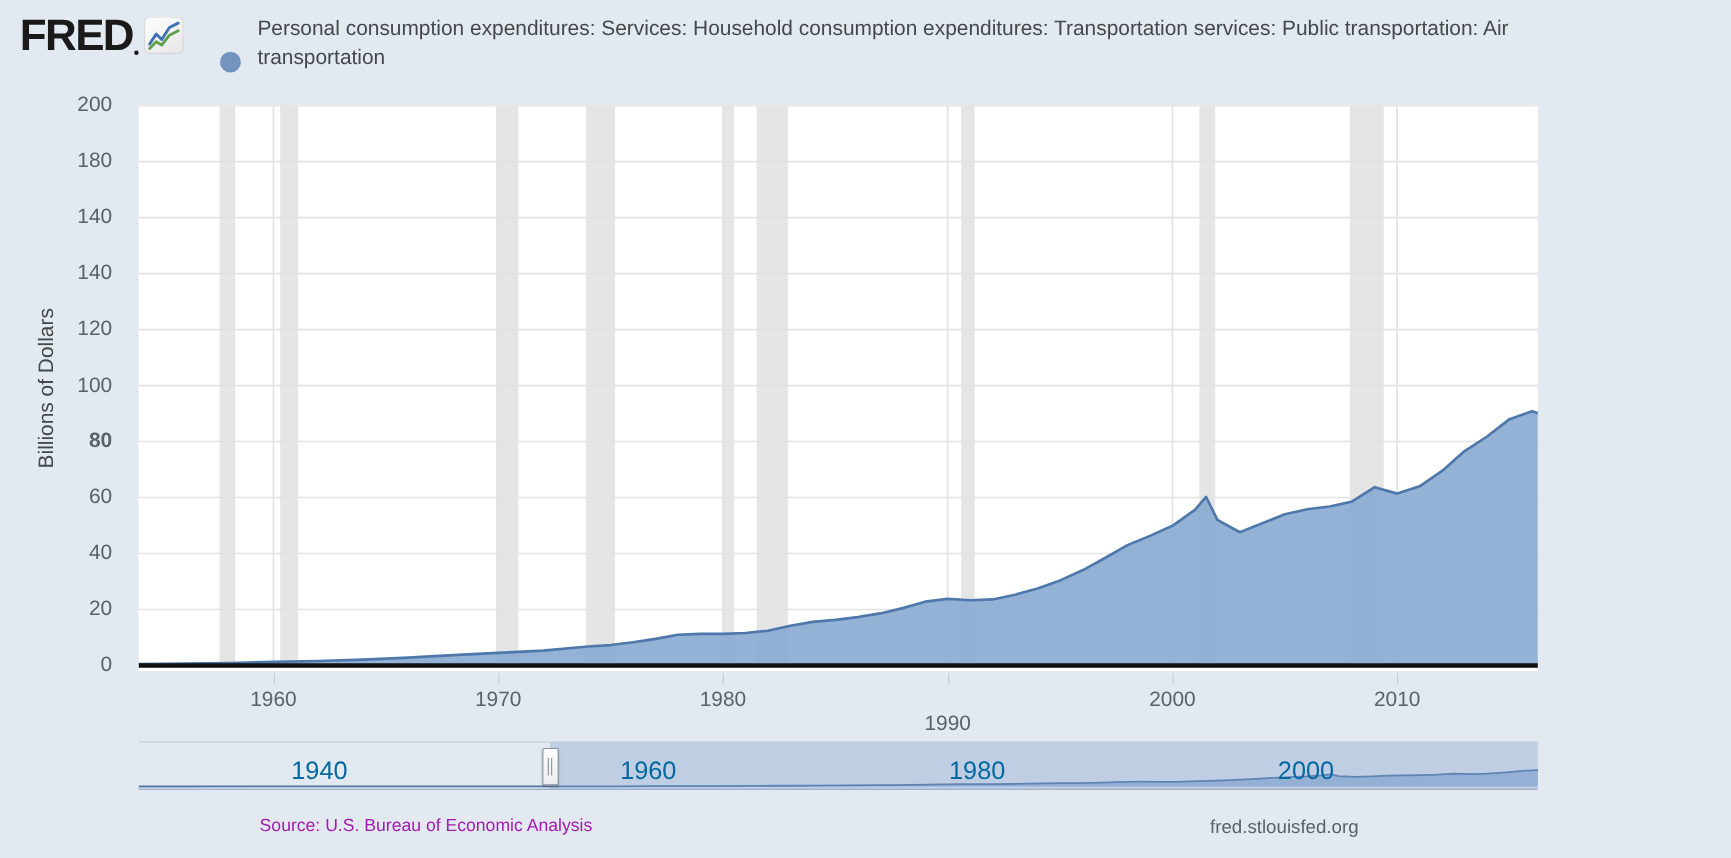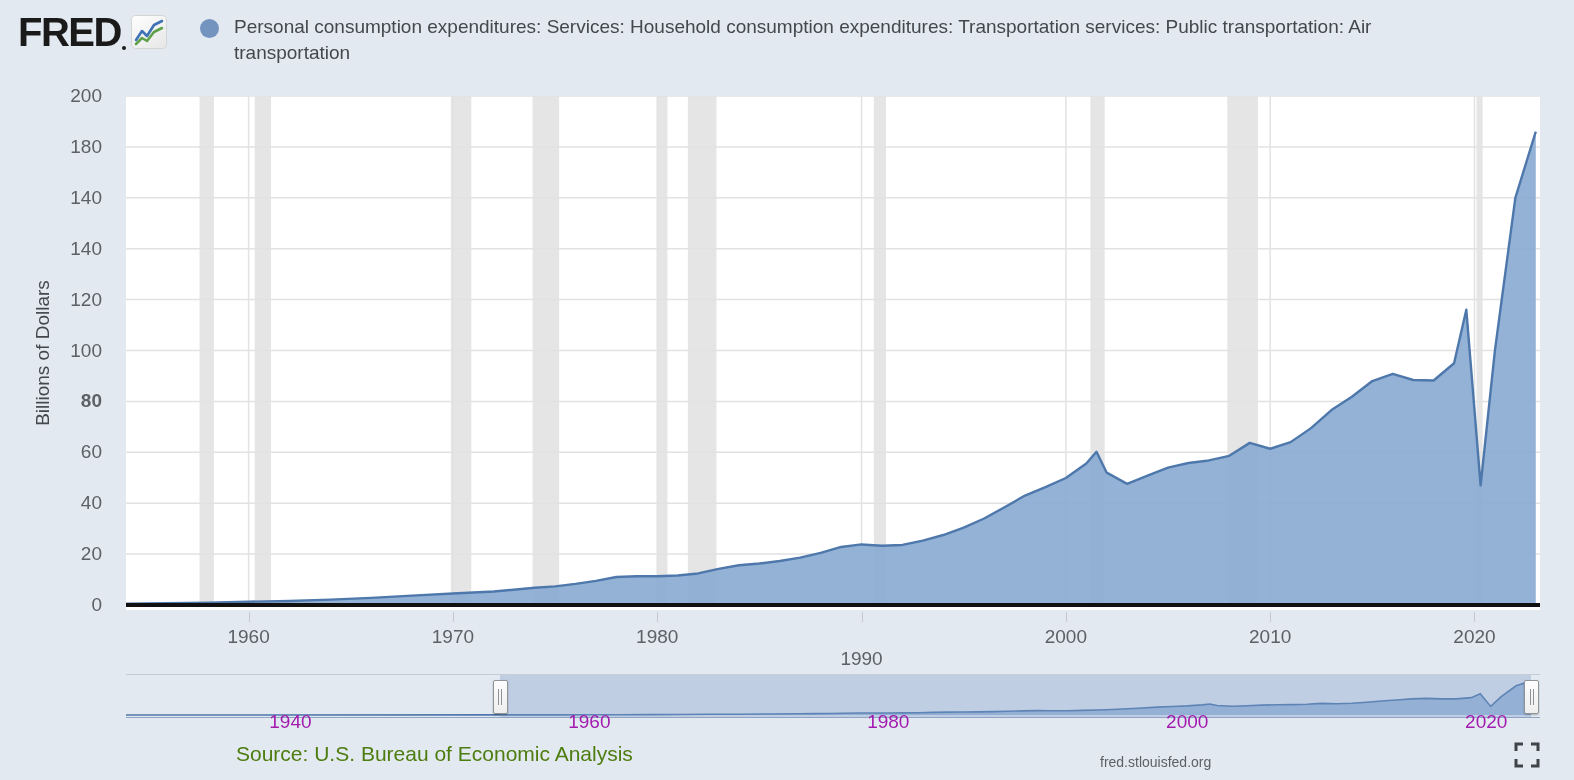--- a/index.html
+++ b/index.html
@@ -2,21 +2,21 @@
 <html><head>
 <meta charset="utf-8">
 <style>
   html, body {
     margin: 0;
     padding: 0;
     background: #e3e9f0;
   }
   #page {
     position: relative;
-    width: 1540px;
+    width: 1398px;
     height: 780px;
     background: #e3e9f0;
     font-family: "Liberation Sans", sans-serif;
     overflow: hidden;
   }
 
   
   #header {
     position: absolute;
     left: 0; top: 0;
@@ -51,21 +51,21 @@
     margin-left: 5px;
     border-radius: 5px;
     background: linear-gradient(145deg,#ffffff 0%, #e6e6e6 100%);
     box-shadow: 0 0 0 1px #d4d4d4 inset;
   }
   #legend {
     position: absolute;
     left: 200px; top: 14px;
     width: 1290px;
     display: flex;
-    align-items: flex-start;
+    align-items: flex-end;
   }
   #legend-dot {
     width: 19px; height: 19px;
     border-radius: 50%;
     background: #7494c0;
     flex: 0 0 auto;
     margin-top: 5px;
   }
   #legend-label {
     margin-left: 15px;
@@ -150,25 +150,24 @@
   #slider-svg { display: block; position: absolute; left: 0; top: 0; }
   #slider-selection {
     position: absolute;
     top: 0;
     height: 42px;
     background: rgba(126,156,203,0.34);
   }
   .slider-year {
     position: absolute;
     top: 12px;
-    font-size: 19px;
-    color: #a21caf;
+    font-size: 23px;
+    color: #0369a1;
     transform: translateX(-50%);
     white-space: nowrap;
-    margin-top: 24px;
   }
   .slider-handle {
     position: absolute;
     top: 5px;
     width: 15px;
     height: 34px;
     background: linear-gradient(180deg,#fdfdfd 0%,#eeeeee 100%);
     border: 1px solid #8e9399;
     border-radius: 2px;
     box-sizing: border-box;
@@ -188,27 +187,27 @@
   
   #footer {
     position: absolute;
     left: 0; top: 728px;
     width: 1574px;
     height: 52px;
   }
   #source-text {
     position: absolute;
     left: 236px; top: 14px;
-    font-size: 21px;
-    color: #4d7c0f;
+    font-size: 16px;
+    color: #a21caf;
   }
   #site-url {
     position: absolute;
-    left: 1100px; top: 26px;
-    font-size: 14px;
+    left: 1100px; top: 14px;
+    font-size: 17px;
     color: #5b6166;
   }
   #fullscreen-btn {
     position: absolute;
     left: 1514px; top: 14px;
     width: 26px; height: 26px;
     cursor: pointer;
   }
 </style>
 </head>

